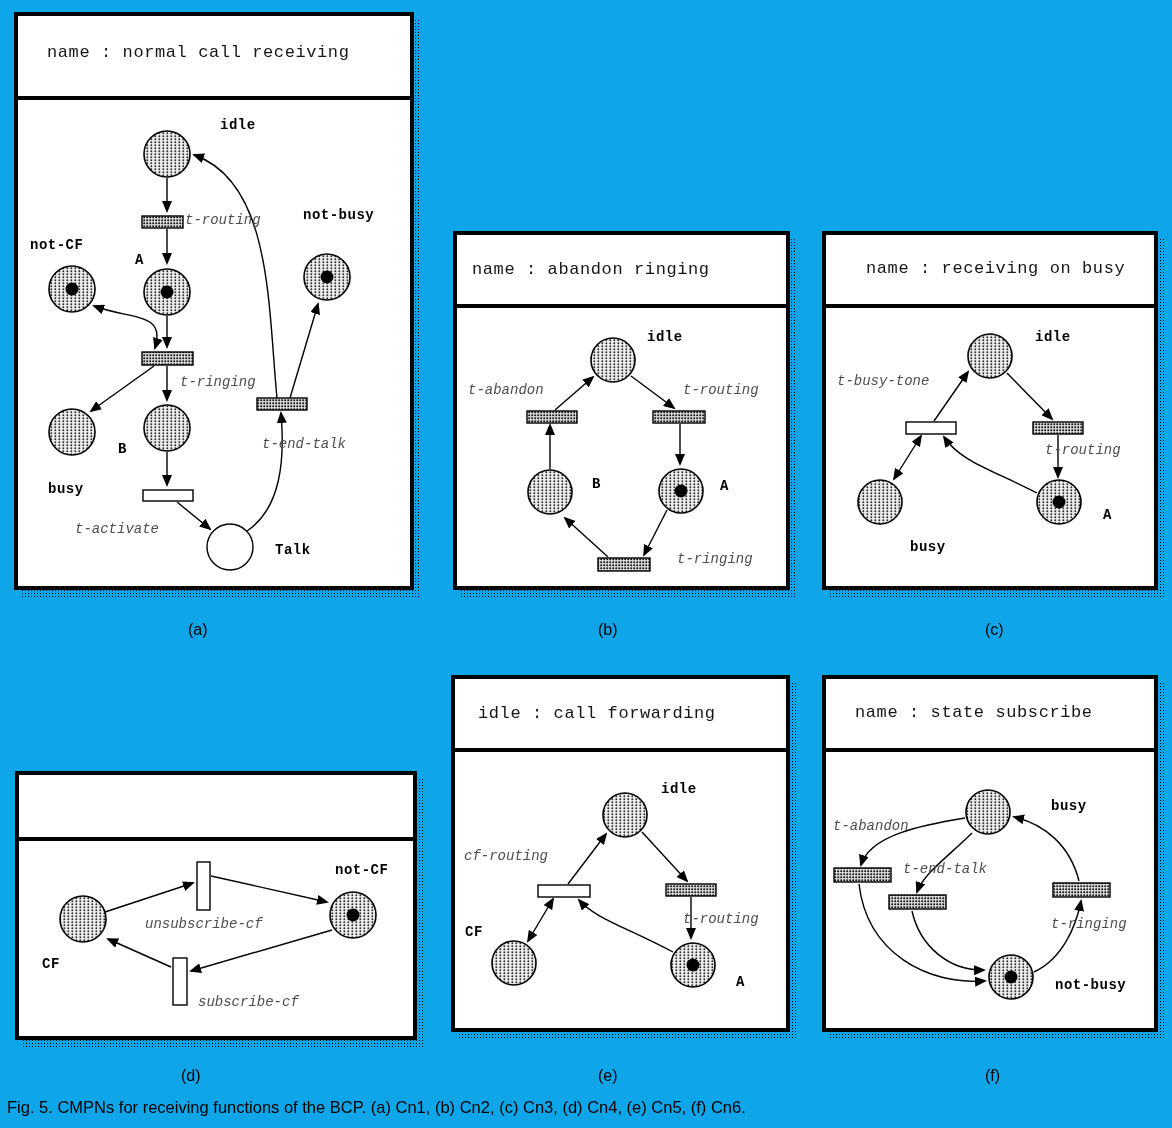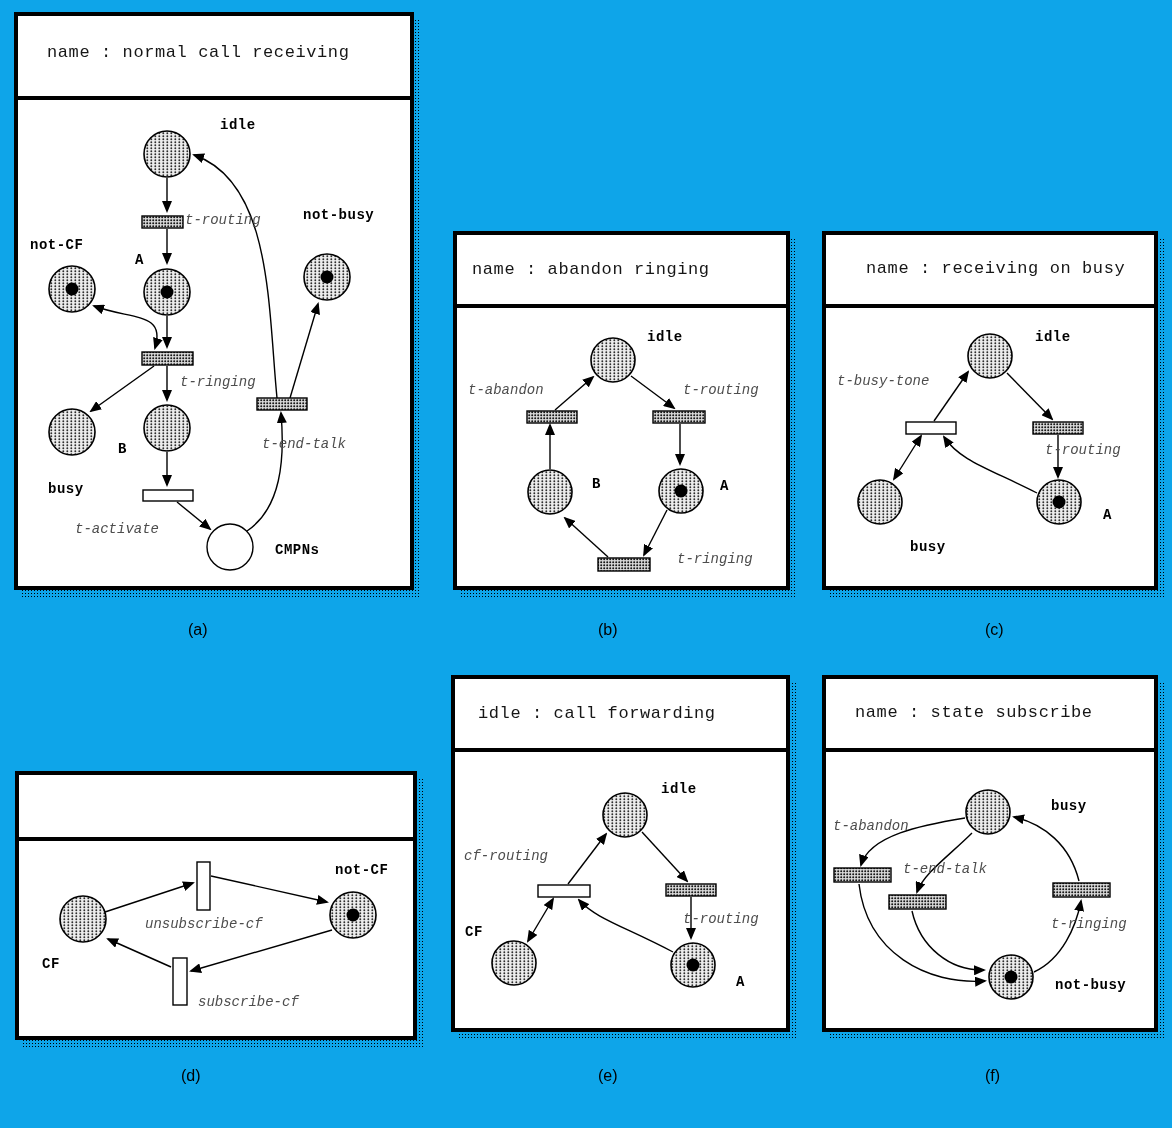--- a/index.html
+++ b/index.html
@@ -85,21 +85,21 @@
     <div class="pname" style="left:33px;top:31px">name : normal call receiving</div>
     <div class="lbl b" style="left:206px;top:106px">idle</div>
     <div class="lbl i" style="left:171px;top:201px">t-routing</div>
     <div class="lbl b" style="left:289px;top:196px">not-busy</div>
     <div class="lbl b" style="left:16px;top:226px">not-CF</div>
     <div class="lbl b" style="left:121px;top:241px">A</div>
     <div class="lbl i" style="left:166px;top:363px">t-ringing</div>
     <div class="lbl b" style="left:104px;top:430px">B</div>
     <div class="lbl b" style="left:34px;top:470px">busy</div>
     <div class="lbl i" style="left:61px;top:510px">t-activate</div>
-    <div class="lbl b" style="left:261px;top:531px">CMPNs</div>
+    <div class="lbl b" style="left:261px;top:531px">Talk</div>
     <div class="lbl i" style="left:248px;top:425px">t-end-talk</div>
   </div>
 
   <div class="panel" style="left:453px;top:231px;width:337px;height:359px">
     <svg width="337" height="359">
       <rect x="2" y="2" width="333" height="355" fill="none" stroke="#000" stroke-width="4"></rect>
       <line x1="4" y1="75" x2="333" y2="75" stroke="#000" stroke-width="4"></line>
       <g stroke="#000" stroke-width="1.4" fill="none">
         <path d="M102 179 L140 146" marker-end="url(#arrH)"></path>
         <path d="M178 145 L221 177" marker-end="url(#arrH)"></path>
@@ -226,13 +226,14 @@
     <div class="lbl b" style="left:233px;top:303px">not-busy</div>
   </div>
 
   <div class="tag" style="left:188px;top:621px">(a)</div>
   <div class="tag" style="left:598px;top:621px">(b)</div>
   <div class="tag" style="left:985px;top:621px">(c)</div>
   <div class="tag" style="left:181px;top:1067px">(d)</div>
   <div class="tag" style="left:598px;top:1067px">(e)</div>
   <div class="tag" style="left:985px;top:1067px">(f)</div>
 
+  <div id="caption">Fig. 5. CMPNs for receiving functions of the BCP. (a) Cn1, (b) Cn2, (c) Cn3, (d) Cn4, (e) Cn5, (f) Cn6.</div>
 </div>
 
 </body></html>

